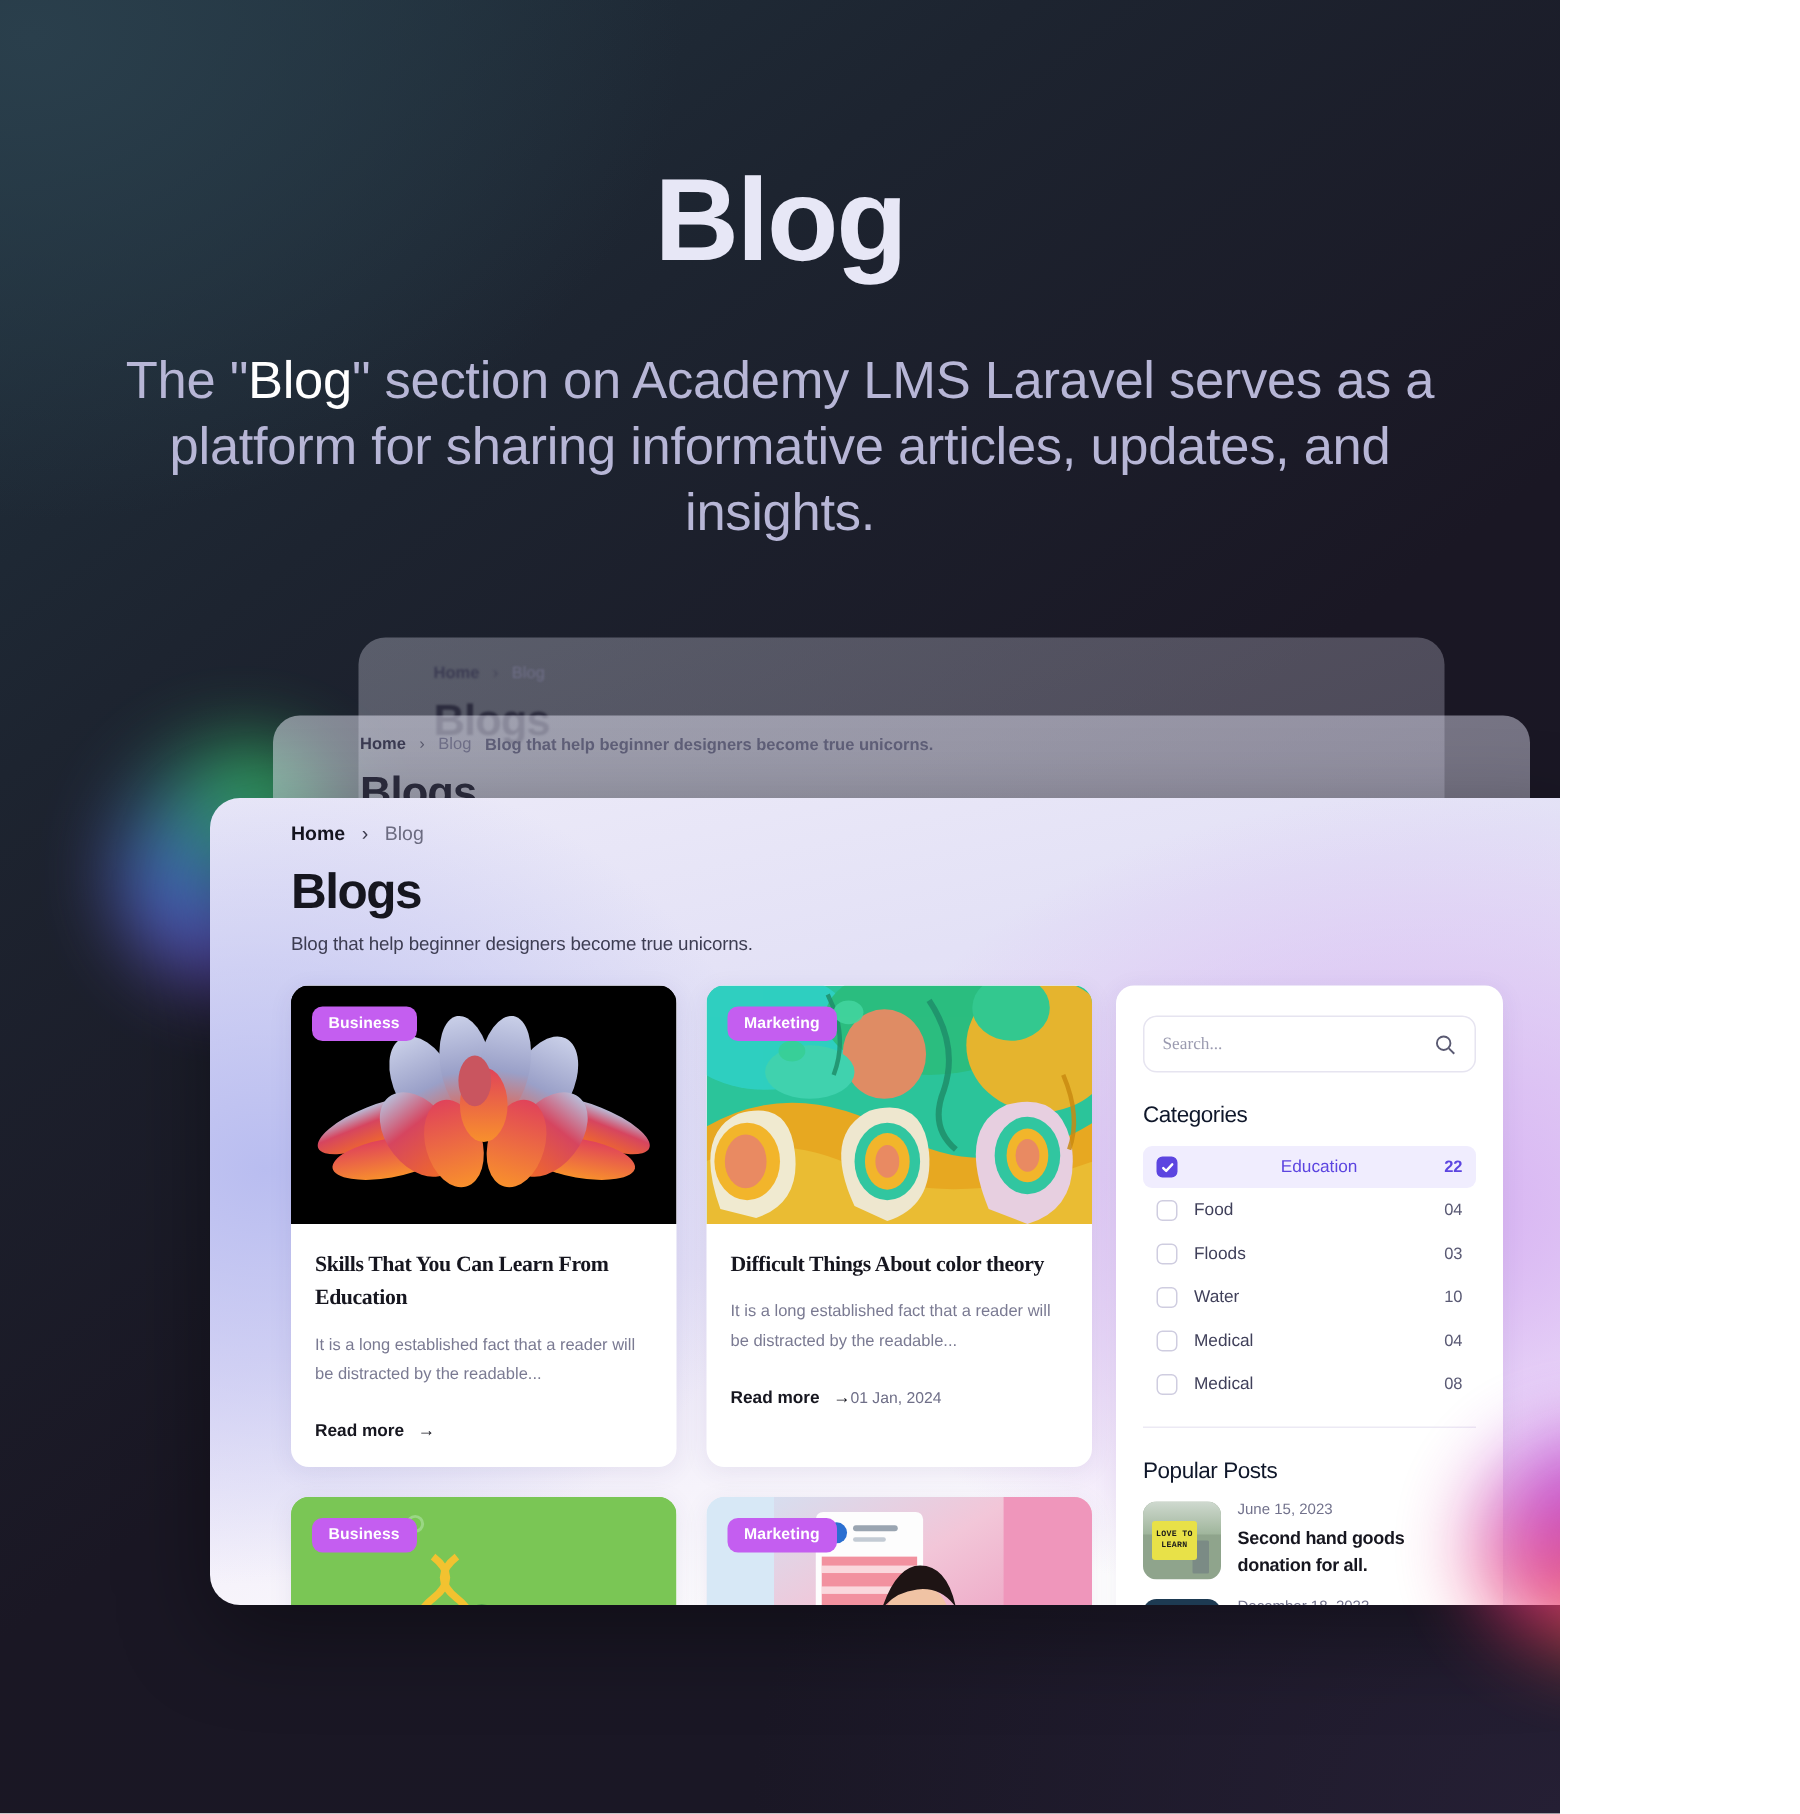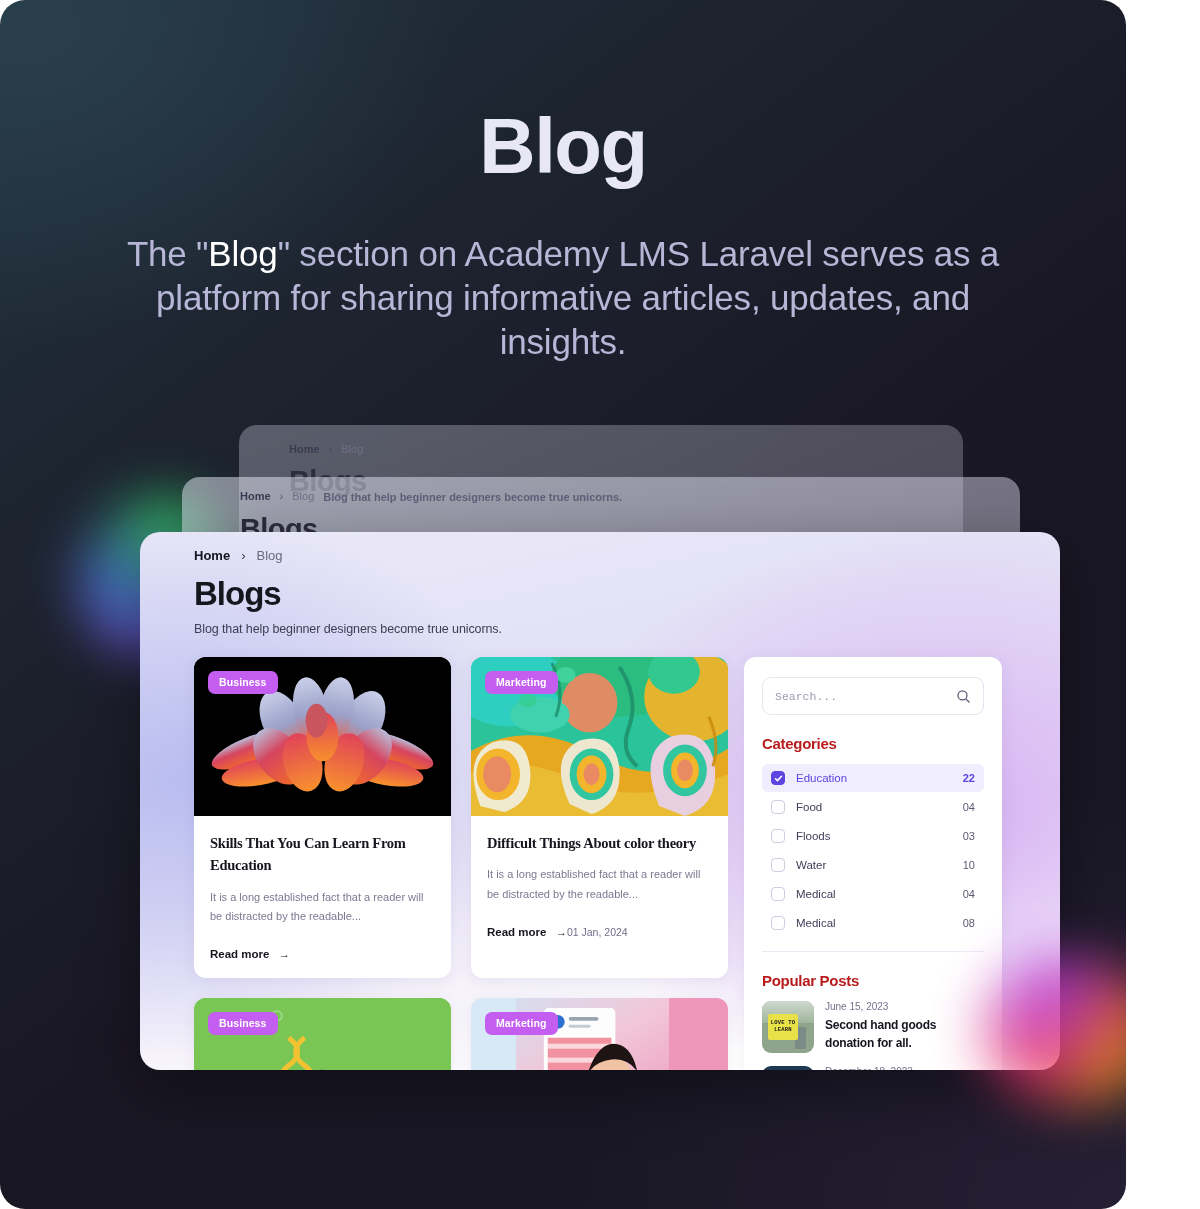--- a/index.html
+++ b/index.html
@@ -6,28 +6,27 @@
 
   html, body {
     width: 1200px;
     height: 1209px;
     overflow: hidden;
     font-family: "Liberation Sans", sans-serif;
   }
 
   .stage {
     position: relative;
-    width: 1126px;
+    width: 1040px;
     height: 1209px;
     background:
       radial-gradient(ellipse 700px 520px at 2% 2%, #2a3f4c 0%, rgba(42,63,76,0) 62%),
       radial-gradient(ellipse 900px 700px at 100% 100%, #251f34 0%, rgba(37,31,52,0) 60%),
       linear-gradient(143deg, #21333f 0%, #1d2430 26%, #1a1724 55%, #1a1726 100%);
     overflow: hidden;
-    border-radius: 25px;
   }
 
   
   .hero {
     position: absolute;
     top: 0; left: 0; right: 0;
     text-align: center;
     padding-top: 104px;
   }
   .hero-title {
@@ -224,30 +223,30 @@
   .search-box {
     position: relative;
     height: 38px;
     border: 1px solid #e6e4f0;
     border-radius: 9px;
     display: flex; align-items: center;
     padding: 0 12px;
   }
   .search-input {
     border: none; outline: none; background: transparent;
-    font-family: Liberation Mono, monospace;
+    font-family: Liberation Serif, serif;
     font-size: 11.5px; color: #3a3a50;
     width: 100%;
   }
   .search-input::placeholder { color: #9b9bb0; }
   .search-icon { flex: none; color: #5a5a72; display: flex; }
 
   .side-h {
     margin-top: 20px;
-    font-size: 15px; font-weight: 700; color: #b91c1c; letter-spacing: -0.3px;
+    font-size: 15px; font-weight: 400; color: #0f172a; letter-spacing: -0.3px;
   }
 
   .cat-list { margin-top: 12px; }
   .cat-row {
     display: flex; align-items: center;
     height: 28px;
     padding: 0 9px;
     border-radius: 6px;
     margin-bottom: 1px;
   }
@@ -260,21 +259,21 @@
     display: flex; align-items: center; justify-content: center;
   }
   .cat-row.active .cbox {
     background: #5c45e0; border-color: #5c45e0;
   }
   .cbox svg { display: block; }
   .cat-name {
     margin-left: 11px;
     font-size: 11.5px; color: #40405a; flex: 1;
   }
-  .cat-row.active .cat-name { color: #5c45e0; }
+  .cat-row.active .cat-name { color: #5c45e0; text-align: center; }
   .cat-count { font-size: 11px; color: #5a5a74; text-align: center; }
   .cat-row.active .cat-count { color: #5c45e0; font-weight: 600; }
 
   .divider {
     margin: 14px 0 0;
     border-top: 1px solid #ece9f4;
   }
 
   .pop-list { margin-top: 12px; }
   .pop-row {

